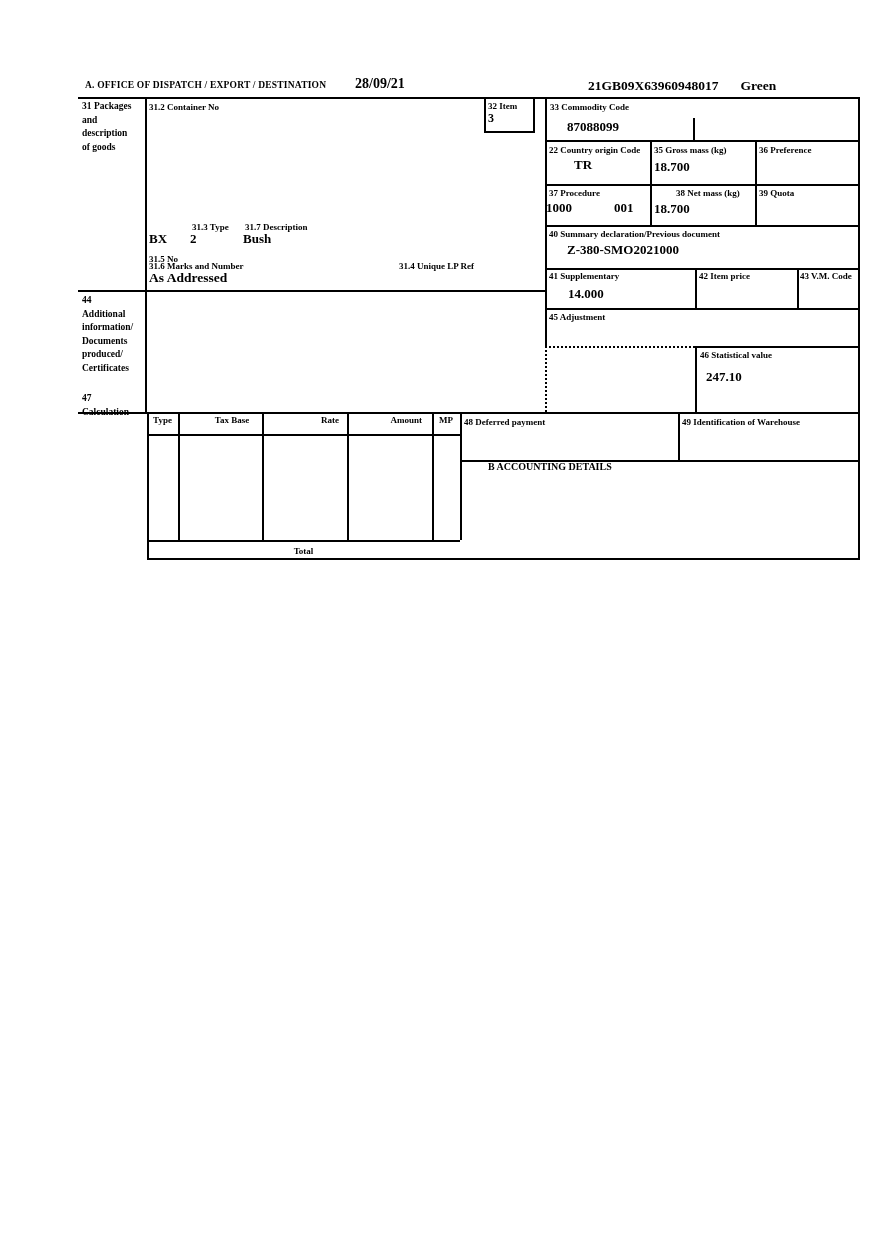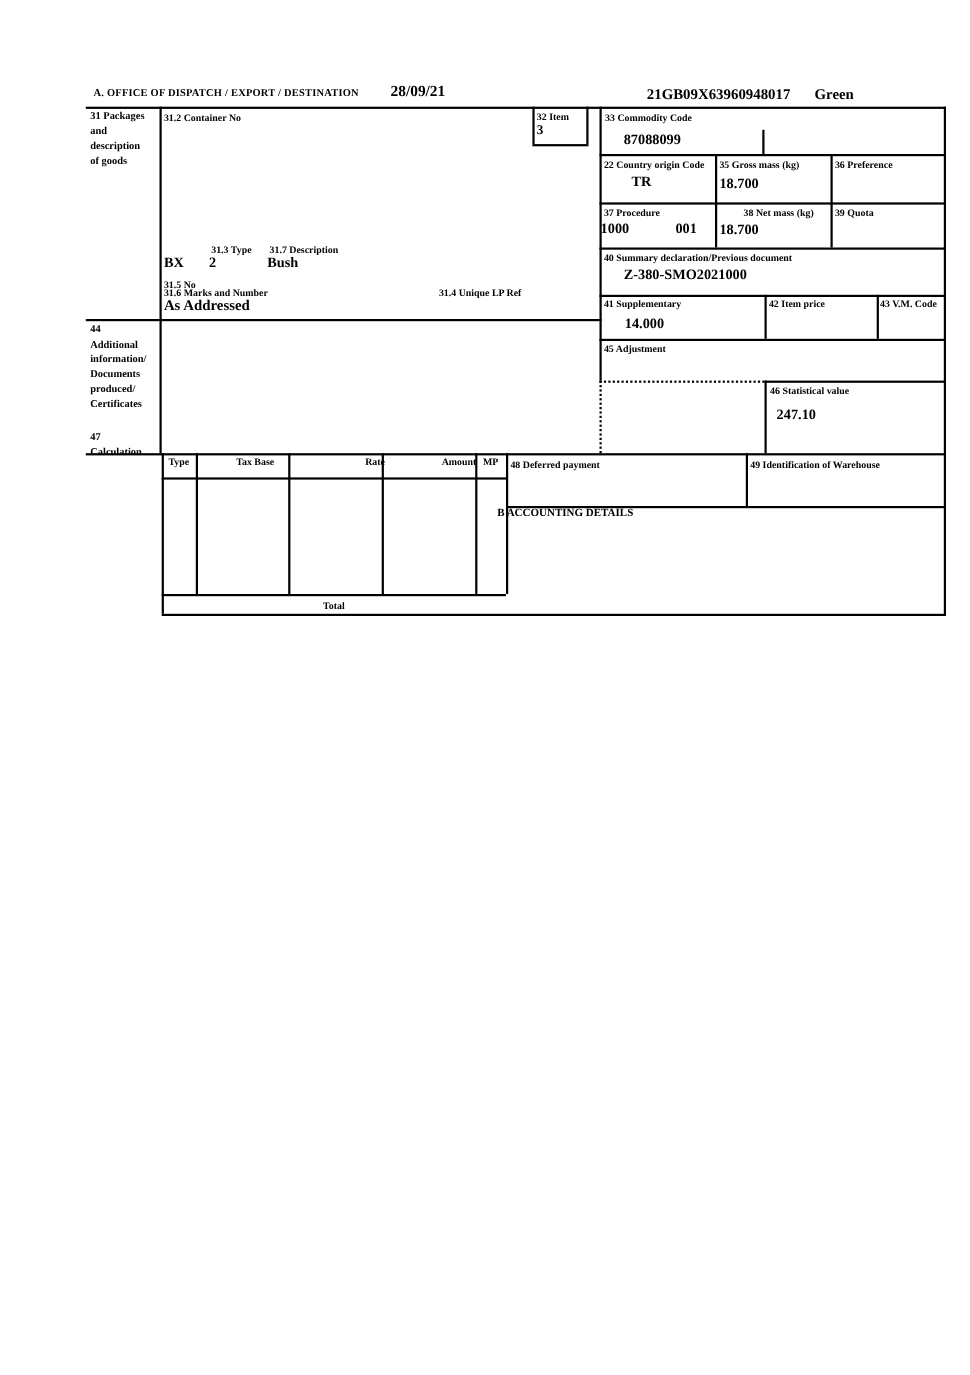--- a/index.html
+++ b/index.html
@@ -9,21 +9,21 @@
   .vl{position:absolute;width:2px;background:#000;}
   .hl.dot{background:none;border-top:2px dotted #000;height:0;}
   .vl.dot{background:none;border-left:2px dotted #000;width:0;}
   .lbl{position:absolute;font-size:9px;line-height:10px;white-space:nowrap;}
   .lbl.wrap{white-space:pre-line;line-height:13.5px;font-size:9.5px;}
   .val{position:absolute;font-size:13px;line-height:14px;white-space:nowrap;}
   .hdrlbl{position:absolute;font-size:9.5px;letter-spacing:.2px;white-space:nowrap;}
   .big{position:absolute;font-size:14px;white-space:nowrap;}
   .chead{position:absolute;top:415px;font-size:9px;}
   .ctr{text-align:center;}
-  .rgt{text-align:right;padding-left:11px;}
+  .rgt{text-align:right;}
 </style>
 </head>
 <body>
 
 <div class="page">
 
   <div class="hdrlbl" style="left:85px;top:80px;">A.  OFFICE OF DISPATCH / EXPORT / DESTINATION</div>
   <div class="big" style="left:355px;top:76px;">28/09/21</div>
   <div class="big" style="left:588px;top:78px;font-size:13.5px;">
     <span>21GB09X63960948017</span><span style="display:inline-block;width:22px;"></span><span>Green</span>
@@ -126,17 +126,17 @@
   <div class="val" style="left:706px;top:370px;">247.10</div>
 
   <div class="chead ctr" style="left:147px;width:31px;">Type</div>
   <div class="chead ctr" style="left:178px;width:108px;">Tax Base</div>
   <div class="chead rgt" style="left:262px;width:77px;">Rate</div>
   <div class="chead rgt" style="left:347px;width:75px;">Amount</div>
   <div class="chead ctr" style="left:432px;width:28px;">MP</div>
 
   <div class="lbl" style="left:464px;top:417px;">48 Deferred payment</div>
   <div class="lbl" style="left:682px;top:417px;">49 Identification of Warehouse</div>
-  <div class="lbl" style="left:452px;top:462px;font-size:10px;">B ACCOUNTING DETAILS</div>
+  <div class="lbl" style="left:488px;top:462px;font-size:10px;">B ACCOUNTING DETAILS</div>
 
   <div class="lbl ctr" style="left:147px;top:546px;width:313px;position:absolute;">Total</div>
 
 </div>
 
 </body></html>

